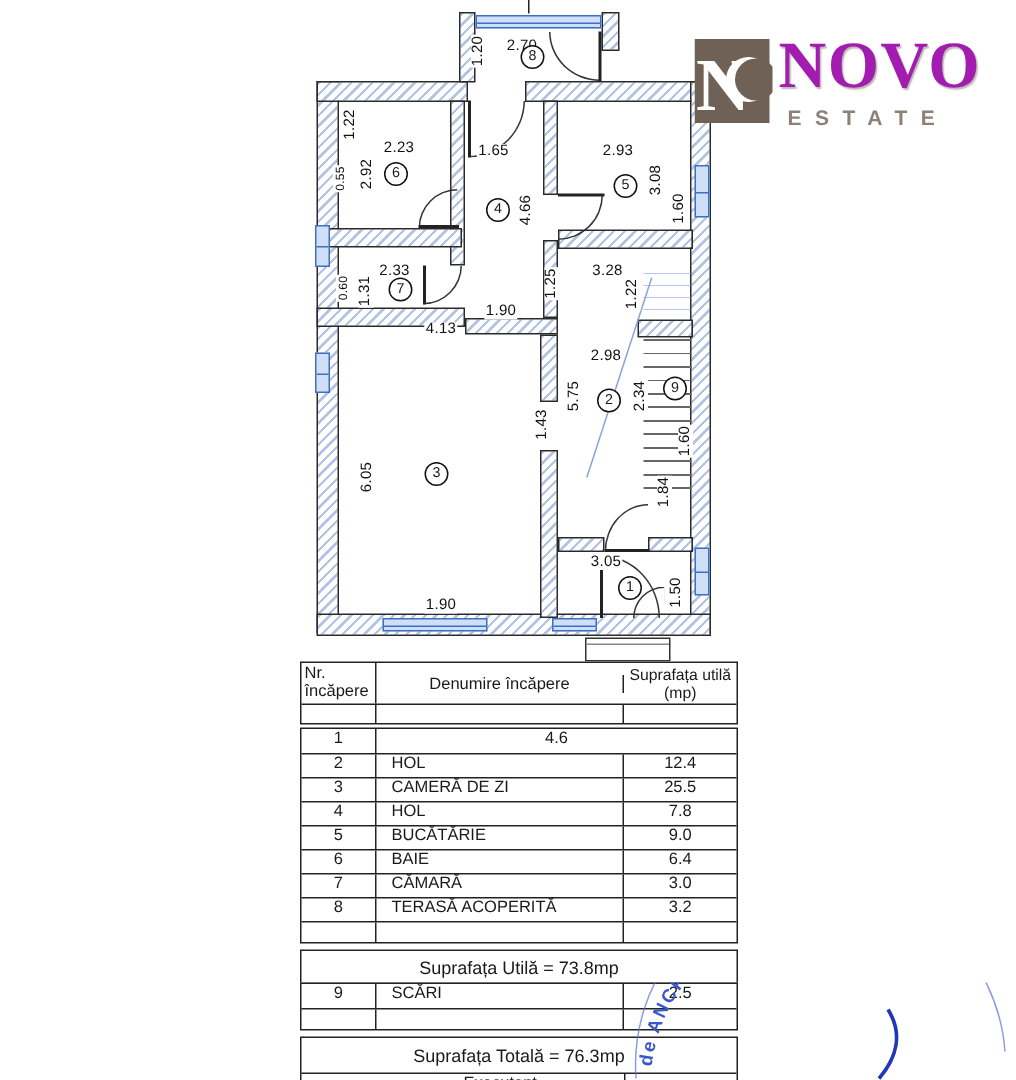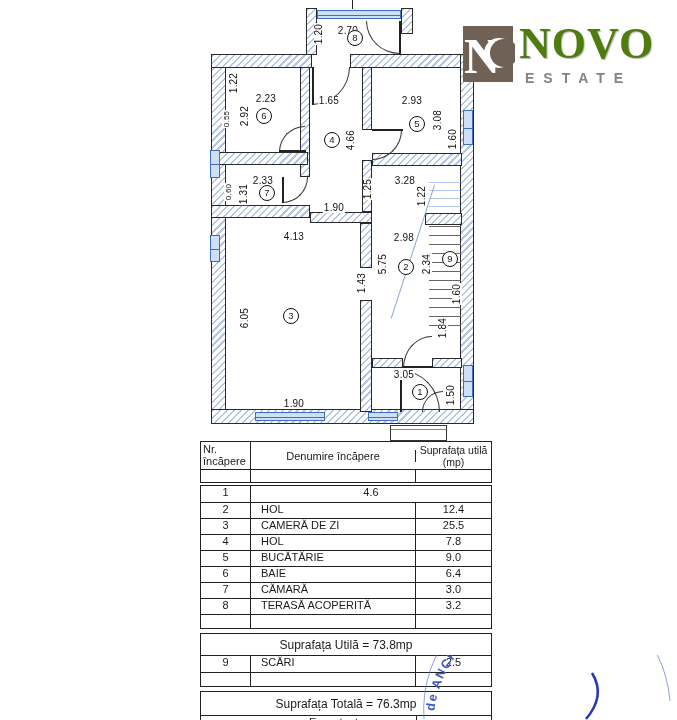--- a/index.html
+++ b/index.html
@@ -27,21 +27,21 @@
   .door.tl{border-left:1px solid #333;border-top:1px solid #333;border-top-left-radius:100% 100%;}
   .door.tr{border-right:1px solid #333;border-top:1px solid #333;border-top-right-radius:100% 100%;}
   .leaf{position:absolute;background:#222;}
   .stairs{position:absolute;background:repeating-linear-gradient(180deg,#666 0 1px,transparent 1px 9px);}
   .stairs-faint{position:absolute;background:repeating-linear-gradient(180deg,rgba(120,150,220,.55) 0 1px,transparent 1px 8px);}
   .stair-diag{position:absolute;width:1px;background:#8aa4d8;transform:rotate(18deg);transform-origin:top left;}
   .tick{position:absolute;background:#222;}
   
   .logo{position:absolute;left:463px;top:24px;width:200px;height:66px;}
   .logo-name{position:absolute;left:56px;top:-6px;font-family:"Liberation Serif",serif;
-    font-size:44px;font-weight:bold;letter-spacing:1px;color:#4d7c0f;
+    font-size:44px;font-weight:bold;letter-spacing:1px;color:#a21caf;
     text-shadow:1px 1px 1px rgba(60,45,35,.35);}
   .logo-sub{position:absolute;left:62px;top:46px;font-size:14px;font-weight:bold;
     letter-spacing:9px;color:#8d8177;}
   
   .tblock{position:absolute;left:200px;box-sizing:border-box;width:292px;
     border:1.6px solid #222;background:#fff;font-size:11px;}
   .trow{display:flex;box-sizing:border-box;}
   .trow + .trow{border-top:1px solid #222;}
   .c1{width:50px;box-sizing:border-box;border-right:1px solid #222;text-align:center;}
   .c2{width:165px;box-sizing:border-box;border-right:1px solid #222;padding-left:10px;}
@@ -125,21 +125,21 @@
   <span class="dim v small" style="left:229px;top:192px;">0.60</span>
   <span class="dim" style="left:334px;top:208px;">1.90</span>
   <span class="dim v" style="left:368px;top:189px;">1.25</span>
   <span class="dim" style="left:405px;top:181px;">3.28</span>
   <span class="dim v" style="left:422px;top:196px;">1.22</span>
   <span class="dim" style="left:404px;top:238px;">2.98</span>
   <span class="dim v" style="left:383px;top:264px;">5.75</span>
   <span class="dim v" style="left:427px;top:264px;">2.34</span>
   <span class="dim v" style="left:457px;top:294px;">1.60</span>
   <span class="dim v" style="left:443px;top:328px;">1.84</span>
-  <span class="dim" style="left:294px;top:237px;">4.13</span>
+  <span class="dim" style="left:294px;top:220px;">4.13</span>
   <span class="dim v" style="left:245px;top:318px;">6.05</span>
   <span class="dim v" style="left:362px;top:283px;">1.43</span>
   <span class="dim" style="left:294px;top:404px;">1.90</span>
   <span class="dim" style="left:404px;top:375px;">3.05</span>
   <span class="dim v" style="left:451px;top:395px;">1.50</span>
 
   <span class="rc" style="left:420px;top:392px;">1</span>
   <span class="rc" style="left:406px;top:267px;">2</span>
   <span class="rc" style="left:291px;top:316px;">3</span>
   <span class="rc" style="left:332px;top:140px;">4</span>

